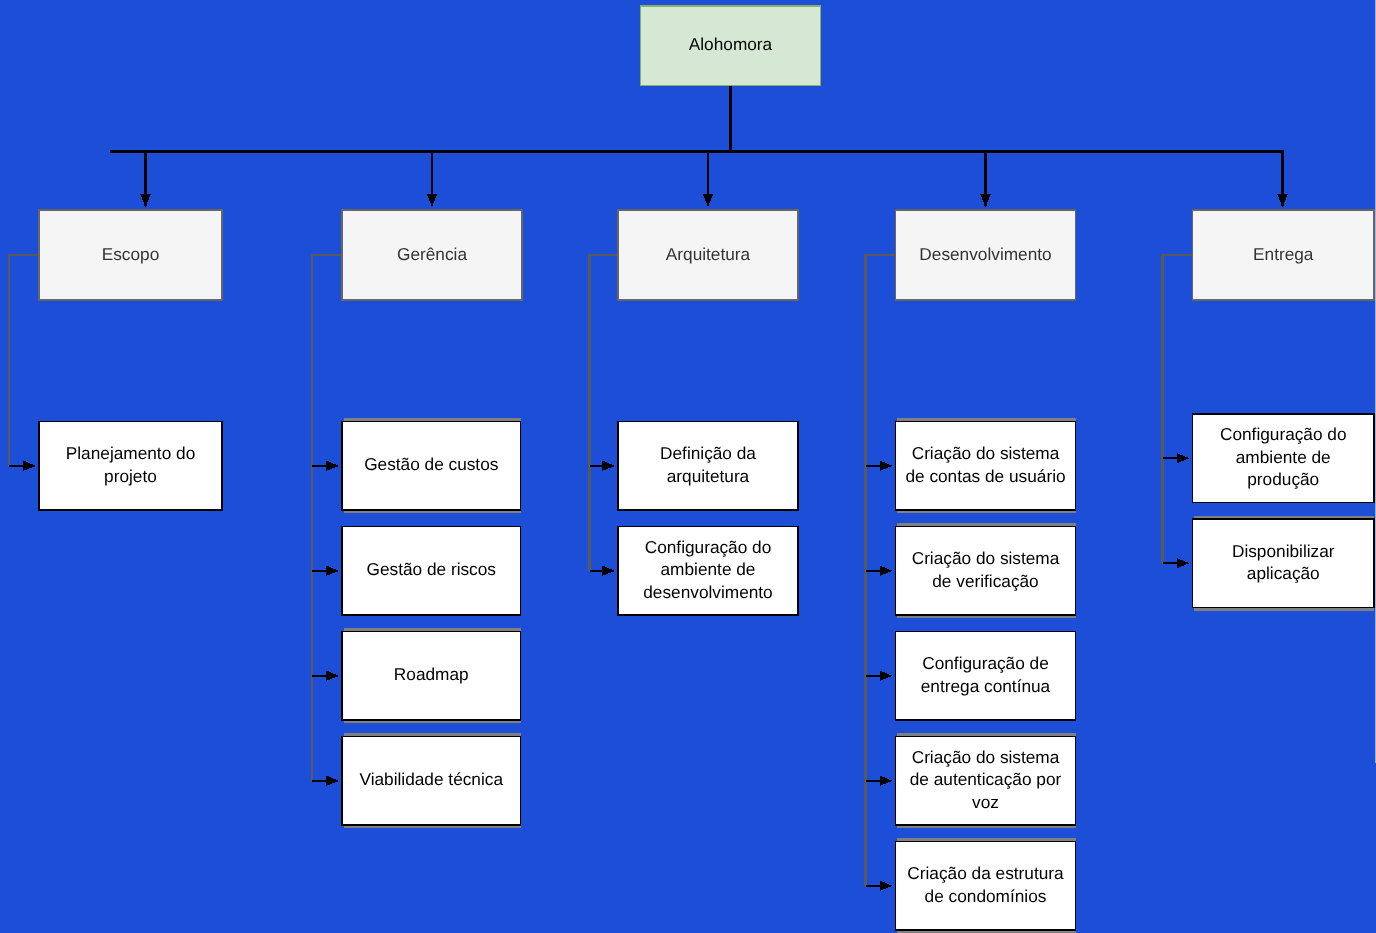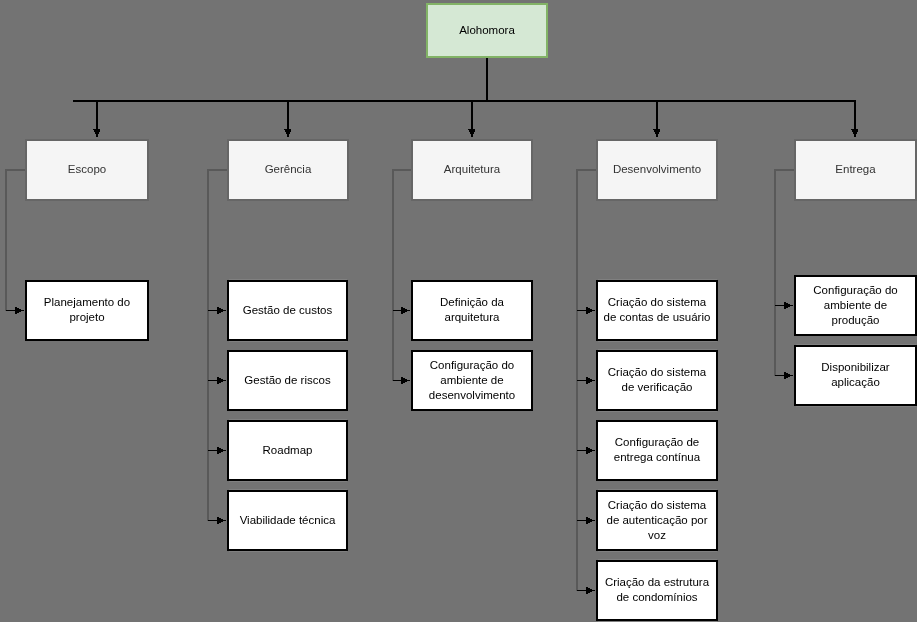--- a/index.html
+++ b/index.html
@@ -11,21 +11,21 @@
   body {
     width: 917px;
     height: 622px;
     font-family: "Liberation Sans", sans-serif;
     overflow: hidden;
   }
   #diagram-root {
     position: relative;
     width: 917px;
     height: 622px;
-    background: #737373;
+    background: #1d4ed8;
   }
   svg.wbs {
     position: absolute;
     left: 0;
     top: 0;
     width: 917px;
     height: 622px;
     display: block;
     shape-rendering: crispEdges;
   }

